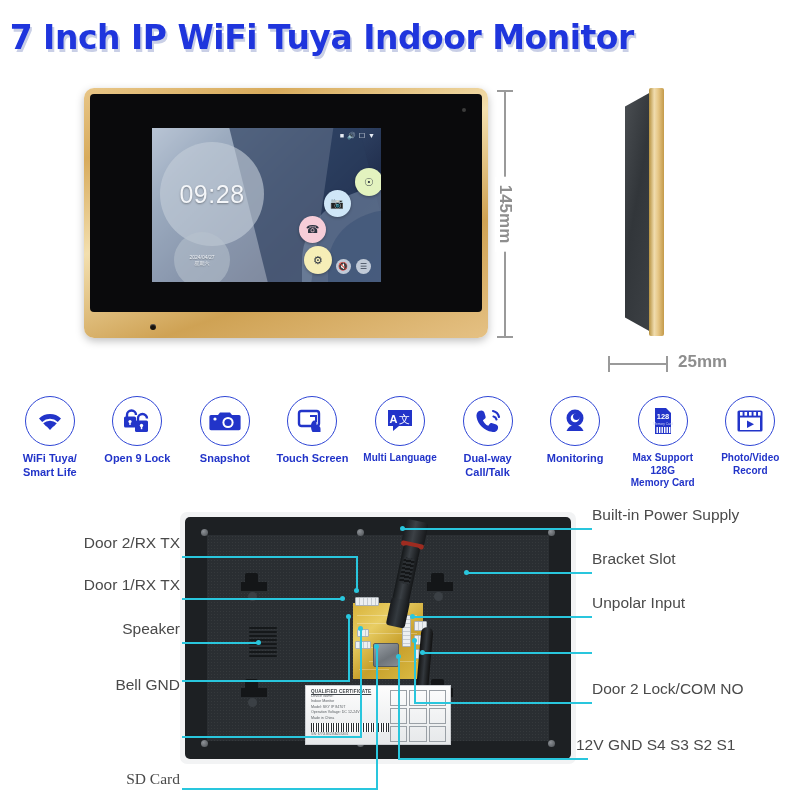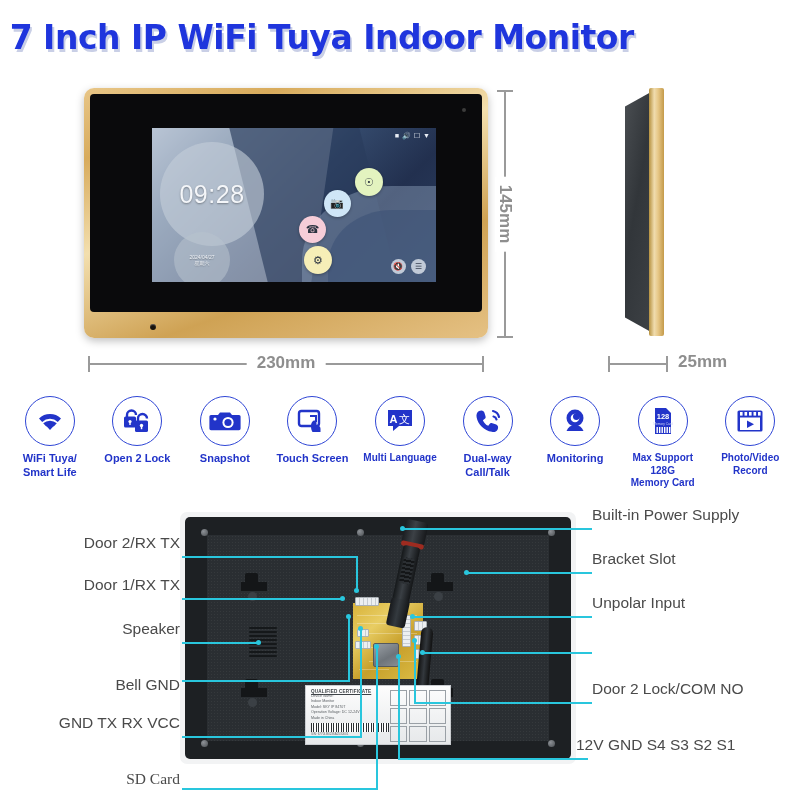--- a/index.html
+++ b/index.html
@@ -43,21 +43,21 @@
     position:absolute;left:6px;top:6px;right:6px;bottom:26px;
     background:#0a0a0c;border-radius:4px;
     overflow:hidden;
   }
   .chin-dot{
     position:absolute;left:66px;bottom:8px;width:6px;height:6px;border-radius:50%;
     background:#17120c;box-shadow:inset 0 1px 1px rgba(255,255,255,.3);
   }
   
   .screen{
-    position:absolute;left:62px;top:34px;width:284px;height:154px;
+    position:absolute;left:62px;top:34px;width:229px;height:154px;
     background:linear-gradient(135deg,#9fb0c4 0%,#5e7794 22%,#33486a 48%,#22304f 70%,#2c3f60 100%);
     overflow:hidden;
   }
   .scr-shape1{
     position:absolute;left:-20px;top:-30px;width:190px;height:215px;
     background:rgba(205,214,225,.55);
     transform:skewX(-12deg) rotate(-4deg);
   }
   .scr-shape2{
     position:absolute;left:96px;top:-40px;width:130px;height:230px;
@@ -316,26 +316,20 @@
         </div>
       </div>
       <div class="chin-dot"></div>
     </div>
 
     <div class="monitor-side">
       <div class="side-body"></div>
       <div class="side-front"></div>
     </div>
 
-    <div class="dim-h">
-      <div class="line"></div>
-      <div class="tick l"></div>
-      <div class="tick r"></div>
-      <div class="lbl">230mm</div>
-    </div>
 
     <div class="dim-v">
       <div class="line"></div>
       <div class="tick t"></div>
       <div class="tick b"></div>
       <div class="lbl">145mm</div>
     </div>
 
     <div class="dim-side">
       <div class="line"></div>
@@ -367,21 +361,21 @@
           <path d="M5 10 v-2 a4.5 4.5 0 0 1 9 0" fill="none" stroke="#2234c9" stroke-width="2.4"></path>
           <rect x="2" y="9.5" width="12" height="11" rx="1.6" fill="#2234c9"></rect>
           <circle cx="8" cy="14.5" r="1.6" fill="#fff"></circle>
             <rect x="7.3" y="15" width="1.4" height="3" fill="#fff"></rect>
           <path d="M16 14 v-2.5 a4.5 4.5 0 0 1 9 0" fill="none" stroke="#2234c9" stroke-width="2.4"></path>
           <rect x="13" y="13.5" width="13" height="11.5" rx="1.6" fill="#2234c9"></rect>
           <circle cx="19.5" cy="18.5" r="1.7" fill="#fff"></circle>
             <rect x="18.8" y="19" width="1.5" height="3.2" fill="#fff"></rect>
         </svg>
       </div>
-      <div class="f-label">Open 2 Lock</div>
+      <div class="f-label">Open 9 Lock</div>
     </div>
 
     <div class="feature">
       <div class="f-circle">
         <svg width="32" height="24" viewBox="0 0 32 24">
           <path d="M2 6 h7 l2-2.5 h10 L23 6 h7 a1.6 1.6 0 0 1 1.6 1.6 v12 a1.6 1.6 0 0 1 -1.6 1.6 H2 a1.6 1.6 0 0 1 -1.6 -1.6 v-12 A1.6 1.6 0 0 1 2 6 Z" fill="#2234c9"></path>
           <circle cx="19" cy="13.5" r="5.6" fill="#fff"></circle>
           <circle cx="19" cy="13.5" r="3.6" fill="#2234c9"></circle>
           <circle cx="6" cy="10" r="1.6" fill="#fff"></circle>
         </svg>
@@ -591,21 +585,20 @@
 
     <div class="callout l" style="left:60px;top:122px;width:120px;">Speaker</div>
     <div class="lead" style="left:182px;top:144px;width:76px;"></div>
     <div class="dot" style="left:256px;top:142px;"></div>
 
     <div class="callout l" style="left:56px;top:160px;width:124px;margin-top:18px;">Bell GND</div>
     <div class="lead" style="left:182px;top:182px;width:168px;"></div>
     <div class="lead-v" style="left:348px;top:118px;height:64px;"></div>
     <div class="dot" style="left:346px;top:116px;"></div>
 
-    <div class="callout l" style="left:8px;top:216px;width:172px;">GND TX RX VCC</div>
     <div class="lead" style="left:182px;top:238px;width:180px;"></div>
     <div class="lead-v" style="left:360px;top:130px;height:108px;"></div>
     <div class="dot" style="left:358px;top:128px;"></div>
 
     <div class="callout l" style="left:60px;top:272px;width:120px;font-family:Liberation Serif, serif;">SD Card</div>
     <div class="lead" style="left:182px;top:290px;width:196px;"></div>
     <div class="lead-v" style="left:376px;top:148px;height:142px;"></div>
     <div class="dot" style="left:374px;top:146px;"></div>
 
     <div class="callout" style="left:592px;top:8px;">Built-in Power Supply</div>

